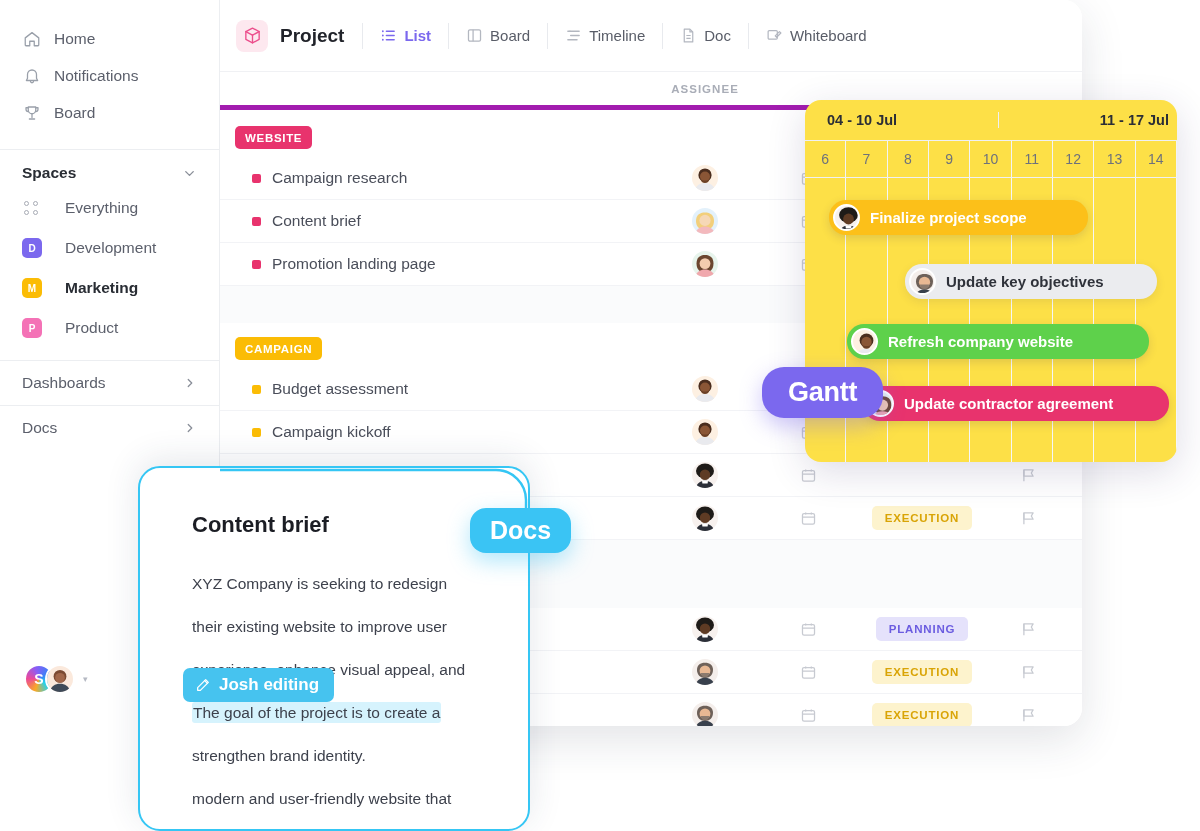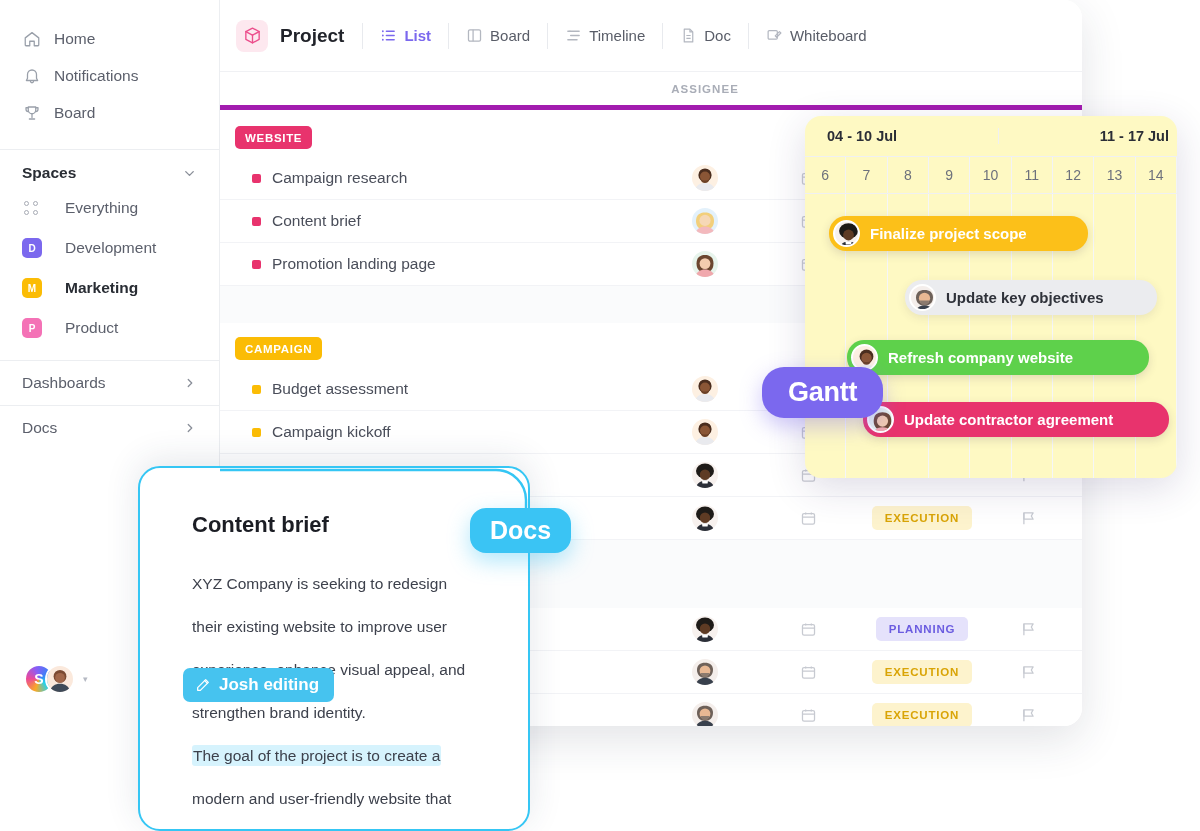--- a/index.html
+++ b/index.html
@@ -145,22 +145,22 @@
   .cal svg, .flagi svg { width:17px; height:17px; display:block; }
   .badge {
     display:inline-flex; align-items:center; justify-content:center;
     height:24px; padding:0 13px; border-radius:5px;
     font-size:11.5px; font-weight:700; letter-spacing:.07em;
   }
   .spacer-row { height: 37px; background:#fafbfc; }
 
   
   #gantt {
-    position:absolute; left: 805px; top: 116px; width: 372px; height: 362px;
-    background:#fef9c3; border-radius: 16px;
+    position:absolute; left: 805px; top: 100px; width: 372px; height: 362px;
+    background:#fde047; border-radius: 16px;
     box-shadow: 0 10px 38px rgba(50,40,100,0.16);
     z-index: 6; overflow:hidden;
   }
   .g-weeks { display:flex; height: 40px; align-items:center; }
   .g-week {
     flex:1; font-size: 14.5px; font-weight:700; color:#2b2e36;
     display:flex; align-items:center;
   }
   .g-week.w1 { padding-left: 22px; border-right:1px solid #eff0f3; }
   .g-week.w2 { justify-content:flex-end; padding-right: 8px; text-align: center; }
@@ -895,24 +895,24 @@
     <span>Gantt</span>
   </div>
 
   <div id="docs">
     <div id="docs-inner">
       <div class="doc-title">Content brief</div>
       <div class="doc-p">
         <div>XYZ Company is seeking to redesign</div>
         <div>their existing website to improve user</div>
         <div>experience, enhance visual appeal, and</div>
-        <div>strengthen brand identity.</div>
         <div>
           <span class="hl">The goal of the project is to create a</span>
         </div>
+        <div>strengthen brand identity.</div>
         <div>modern and user-friendly website that</div>
         <div>effectively showcases their products</div>
       </div>
     </div>
   </div>
 
   <div id="docs-pill">
     <span>Docs</span>
   </div>
 

